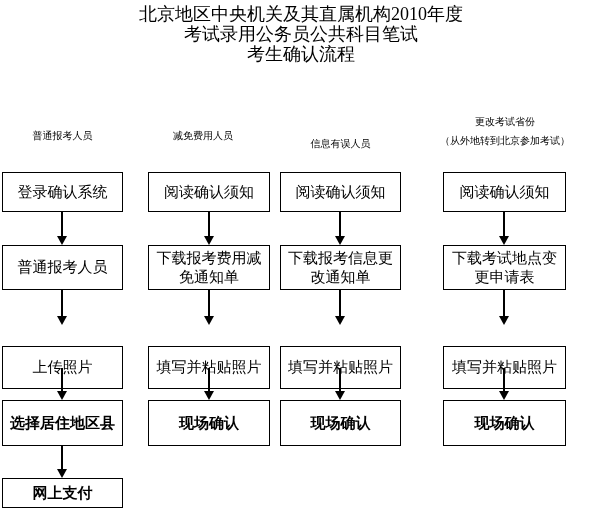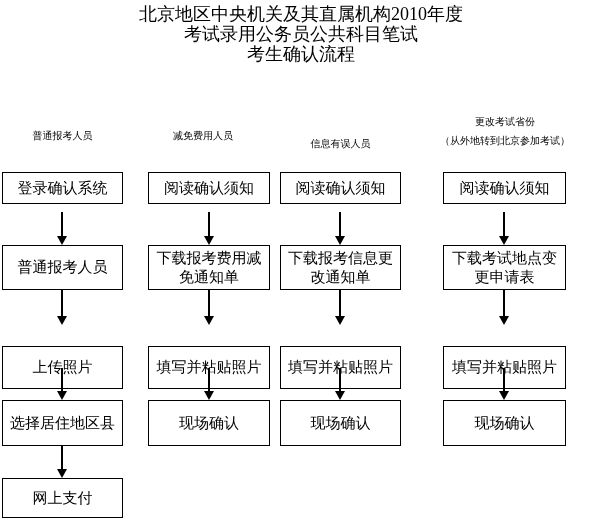--- a/index.html
+++ b/index.html
@@ -40,25 +40,25 @@
     justify-content: center;
     text-align: center;
     font-size: 15px;
     line-height: 19px;
     white-space: pre-line;
   }
   .c1 { left: 2px;   width: 121px; }
   .c2 { left: 148px; width: 122px; }
   .c3 { left: 280px; width: 121px; }
   .c4 { left: 443px; width: 123px; }
-  .r1 { top: 172px; height: 32px; }
+  .r1 { top: 172px; height: 40px; }
   .r2 { top: 245px; height: 45px; }
   .r3 { top: 325px; height: 43px; margin-top: 21px; }
-  .r4 { top: 400px; height: 46px; }
-  .r5 { top: 478px; height: 40px; }
+  .r4 { top: 400px; height: 46px; font-weight: bold; }
+  .r5 { top: 478px; height: 30px; font-weight: bold; }
   .arrow {
     position: absolute;
     width: 10px;
     display: flex;
     flex-direction: column;
     align-items: center;
   }
   .arrow .stem { flex: 1; width: 2px; background: #000000; }
   .arrow .head {
     width: 0; height: 0;

